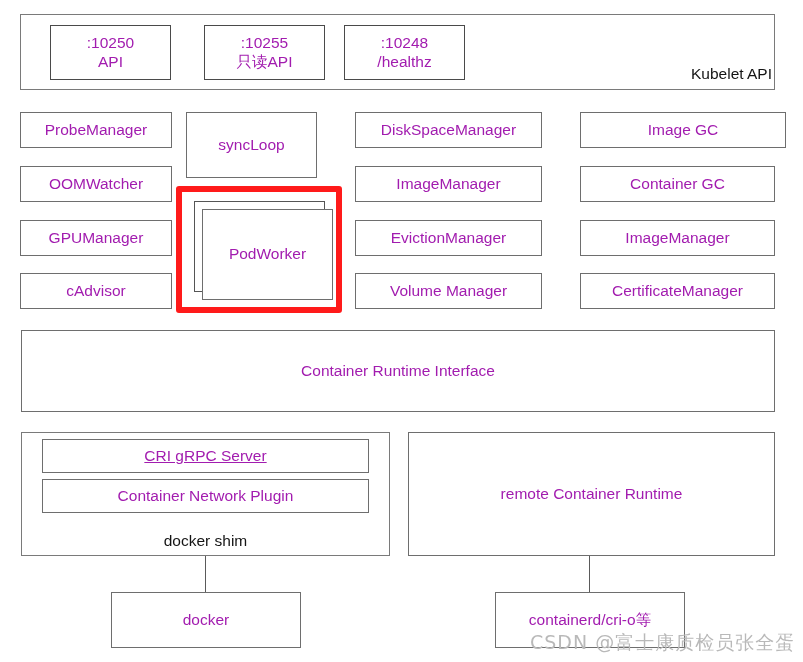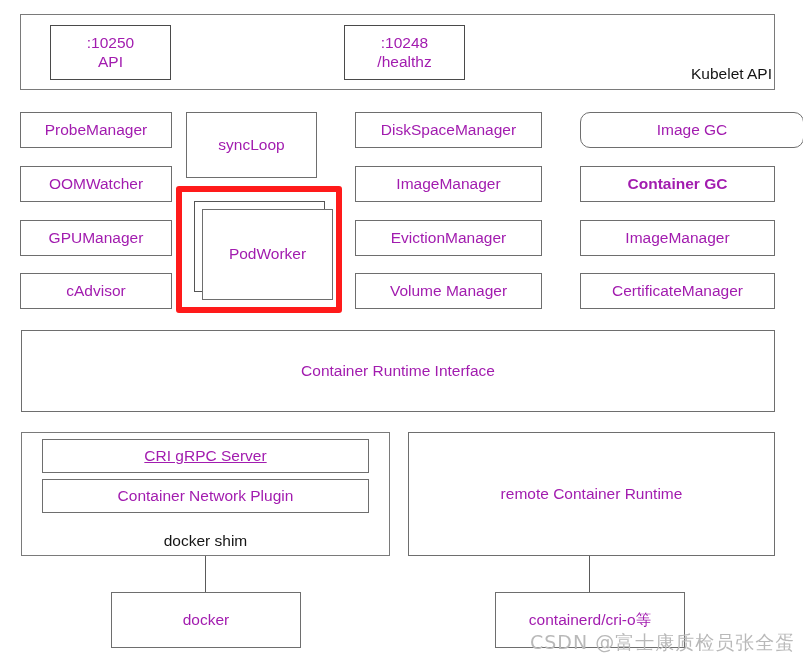--- a/index.html
+++ b/index.html
@@ -86,20 +86,22 @@
 </head>
 <body>
 
 <div id="canvas">
 
   <div class="container-box" style="left:20px; top:14px; width:755px; height:76px;"></div>
 
   <div class="box dark" style="left:50px; top:25px; width:121px; height:55px;">:10250
 API</div>
 
+  <div class="box dark" style="left:204px; top:25px; width:121px; height:55px;">:10255
+只读API</div>
 
   <div class="box dark" style="left:344px; top:25px; width:121px; height:55px;">:10248
 /healthz</div>
 
   <div class="label-right" style="left:691px; top:65px;">Kubelet API</div>
 
   <div class="box" style="left:20px; top:112px; width:152px; height:36px;">ProbeManager</div>
   <div class="box" style="left:20px; top:166px; width:152px; height:36px;">OOMWatcher</div>
   <div class="box" style="left:20px; top:220px; width:152px; height:36px;">GPUManager</div>
   <div class="box" style="left:20px; top:273px; width:152px; height:36px;">cAdvisor</div>
@@ -110,22 +112,22 @@
 
   <div class="stack-back" style="left:194px; top:201px; width:131px; height:91px;"></div>
 
   <div class="box" style="left:202px; top:209px; width:131px; height:91px;">PodWorker</div>
 
   <div class="box" style="left:355px; top:112px; width:187px; height:36px;">DiskSpaceManager</div>
   <div class="box" style="left:355px; top:166px; width:187px; height:36px;">ImageManager</div>
   <div class="box" style="left:355px; top:220px; width:187px; height:36px;">EvictionManager</div>
   <div class="box" style="left:355px; top:273px; width:187px; height:36px;">Volume Manager</div>
 
-  <div class="box" style="left:580px; top:112px; width:224px; height:36px;border-radius:10px;">Image GC</div>
-  <div class="box" style="left:580px; top:166px; width:195px; height:36px;font-weight:bold;">Container GC</div>
+  <div class="box" style="left:580px; top:112px; width:206px; height:36px;">Image GC</div>
+  <div class="box" style="left:580px; top:166px; width:195px; height:36px;">Container GC</div>
   <div class="box" style="left:580px; top:220px; width:195px; height:36px;">ImageManager</div>
   <div class="box" style="left:580px; top:273px; width:195px; height:36px;">CertificateManager</div>
 
   <div class="box" style="left:21px; top:330px; width:754px; height:82px;">Container Runtime Interface</div>
 
   <div class="container-box" style="left:21px; top:432px; width:369px; height:124px;"></div>
   <div class="box" style="left:42px; top:439px; width:327px; height:34px;text-decoration:underline;">CRI gRPC Server</div>
   <div class="box" style="left:42px; top:479px; width:327px; height:34px;">Container Network Plugin</div>
   <div class="label-center" style="left:21px; top:532px; width:369px;">docker shim</div>
 

